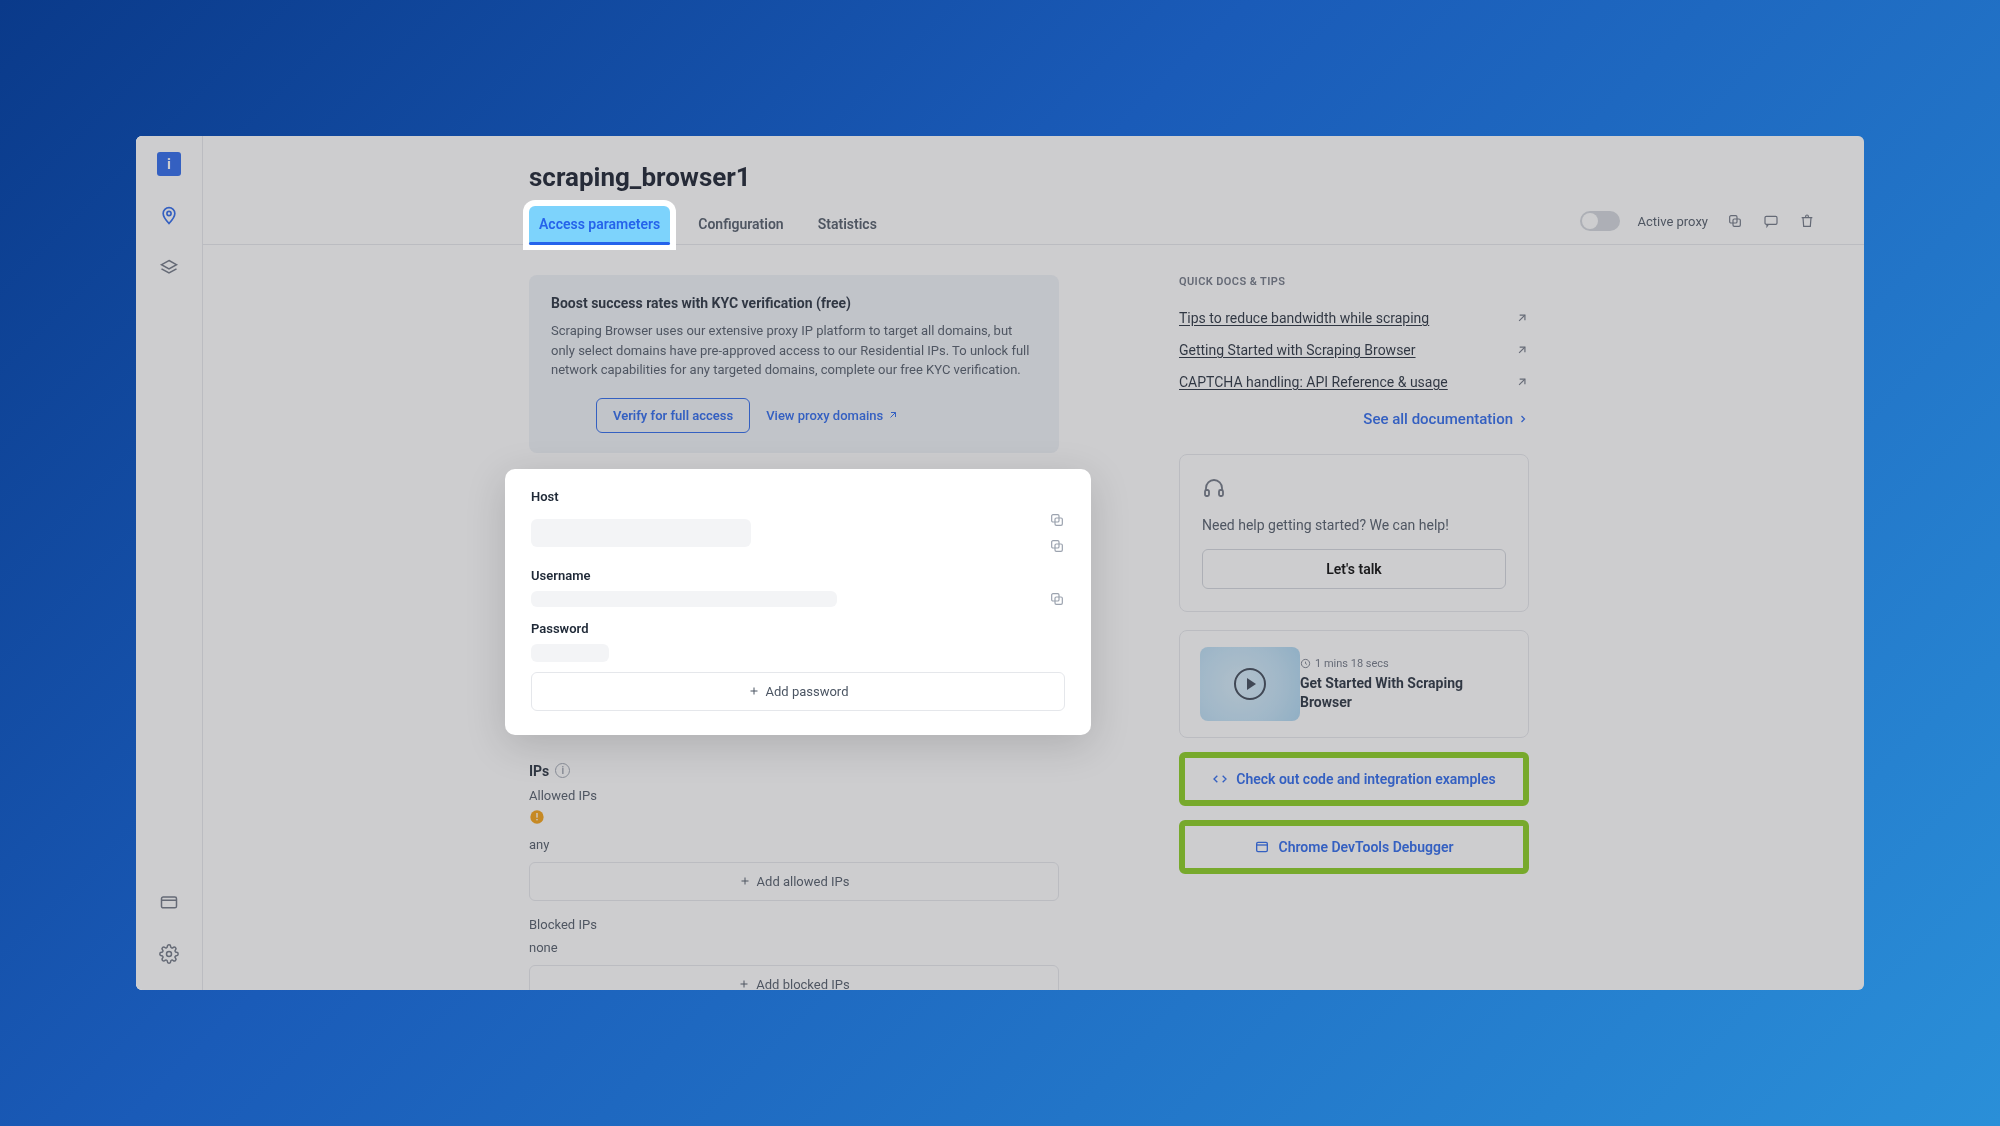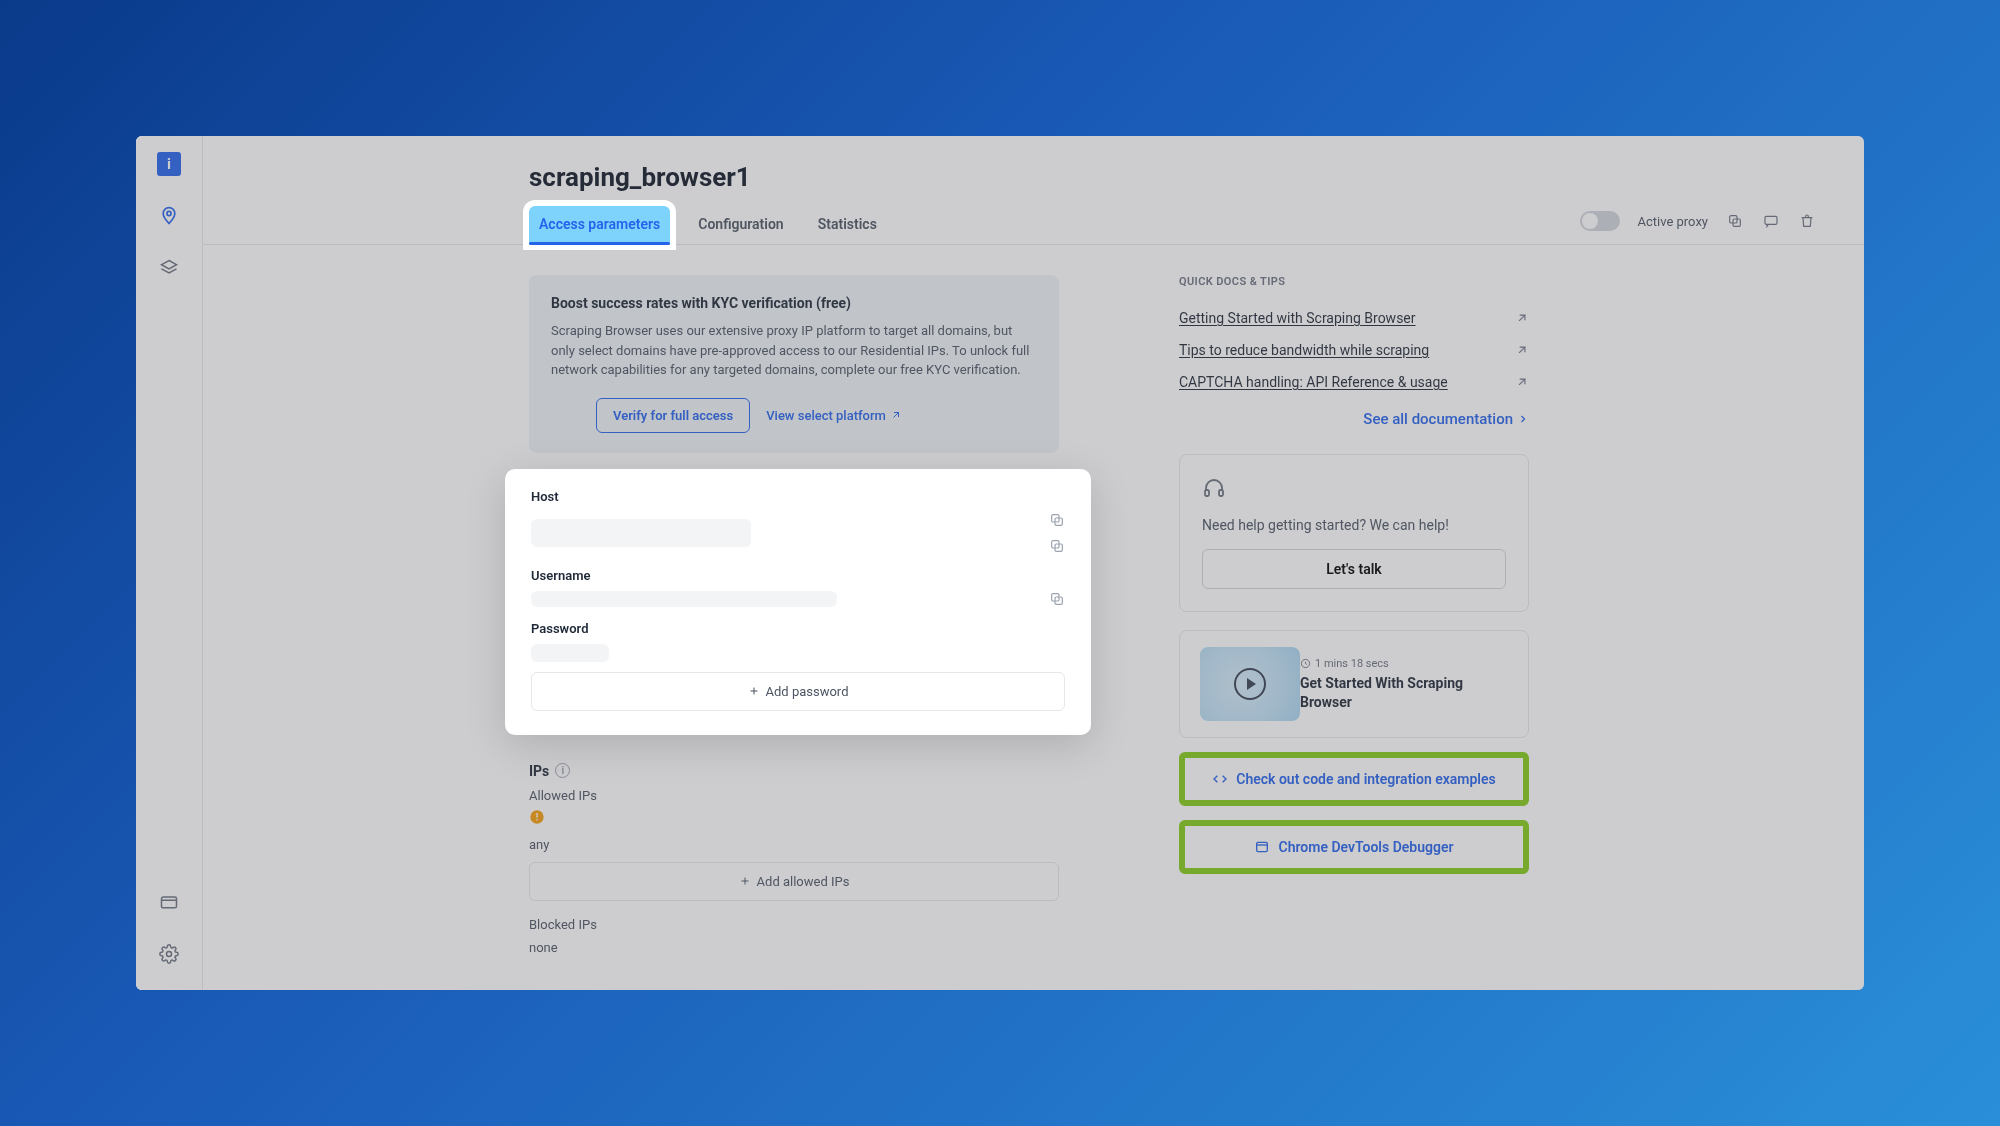--- a/index.html
+++ b/index.html
@@ -364,21 +364,21 @@
 
     <div class="content">
       <div class="left-col">
 
         <div class="banner">
           <div class="banner-title">Boost success rates with KYC verification (free)</div>
           <div class="banner-text">Scraping Browser uses our extensive proxy IP platform to target all domains, but only select domains have pre-approved access to our Residential IPs. To unlock full network capabilities for any targeted domains, complete our free KYC verification.</div>
           <div class="banner-actions">
             <button class="btn-primary-outline">Verify for full access</button>
             <span class="link-inline">
-              <span>View select platform</span>
+              <span>View proxy domains</span>
               <svg width="12" height="12" viewBox="0 0 24 24" fill="none" stroke="currentColor" stroke-width="2">
                   <path d="M7 17L17 7"></path>
                   <path d="M8 7h9v9"></path>
                 </svg>
             </span>
           </div>
         </div>
 
         <div class="cred-card">
           <div class="field-label">Host</div>
@@ -435,35 +435,41 @@
           <div class="ip-value">any</div>
           <div class="add-box">
             <svg width="12" height="12" viewBox="0 0 24 24" fill="none" stroke="currentColor" stroke-width="2">
                 <path d="M12 5v14M5 12h14"></path>
               </svg>
             <span>Add allowed IPs</span>
           </div>
 
           <div class="sub-label" style="margin-top:16px">Blocked IPs</div>
           <div class="ip-value">none</div>
+          <div class="add-box">
+            <svg width="12" height="12" viewBox="0 0 24 24" fill="none" stroke="currentColor" stroke-width="2">
+                <path d="M12 5v14M5 12h14"></path>
+              </svg>
+            <span>Add blocked IPs</span>
+          </div>
         </div>
 
       </div>
 
       <div class="right-col">
         <div class="docs-header">QUICK DOCS &amp; TIPS</div>
         <a class="doc-link">
-          <span>Getting Started with Scraping Browser</span>
+          <span>Tips to reduce bandwidth while scraping</span>
           <svg class="ext" viewBox="0 0 24 24" fill="none" stroke="currentColor" stroke-width="2">
               <path d="M7 17L17 7"></path>
               <path d="M8 7h9v9"></path>
             </svg>
         </a>
         <a class="doc-link">
-          <span>Tips to reduce bandwidth while scraping</span>
+          <span>Getting Started with Scraping Browser</span>
           <svg class="ext" viewBox="0 0 24 24" fill="none" stroke="currentColor" stroke-width="2">
               <path d="M7 17L17 7"></path>
               <path d="M8 7h9v9"></path>
             </svg>
         </a>
         <a class="doc-link">
           <span>CAPTCHA handling: API Reference &amp; usage</span>
           <svg class="ext" viewBox="0 0 24 24" fill="none" stroke="currentColor" stroke-width="2">
               <path d="M7 17L17 7"></path>
               <path d="M8 7h9v9"></path>

